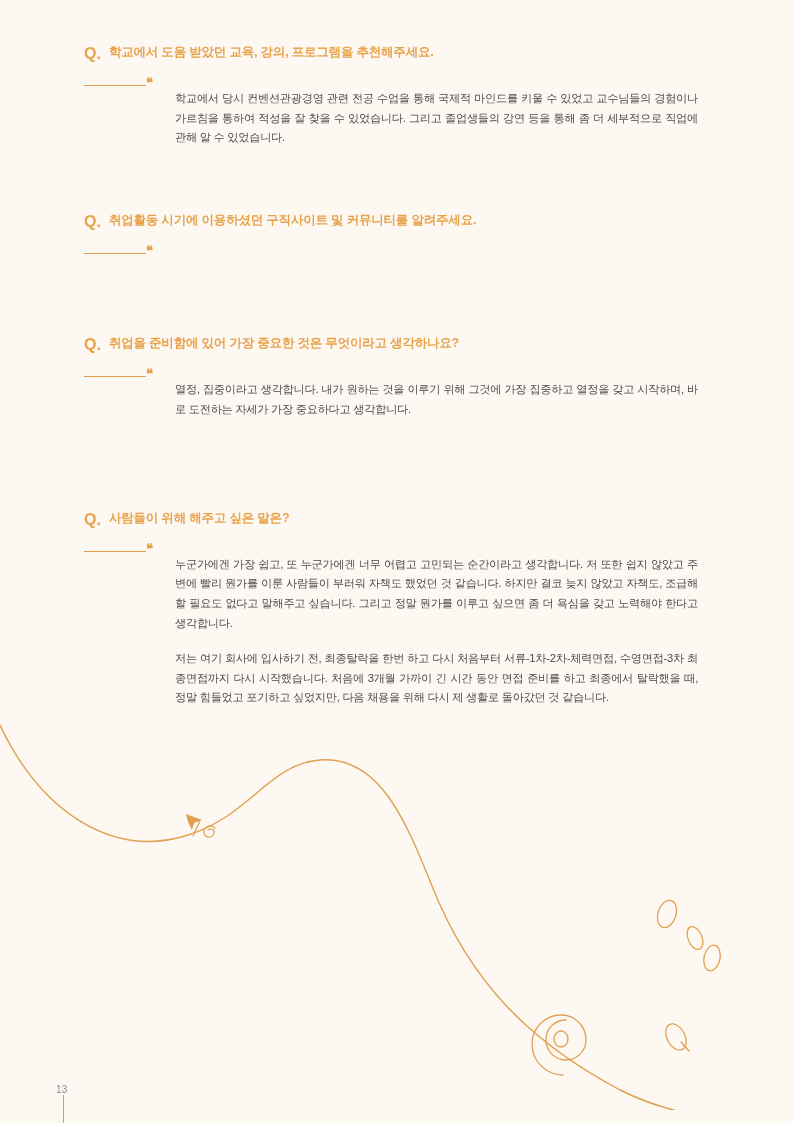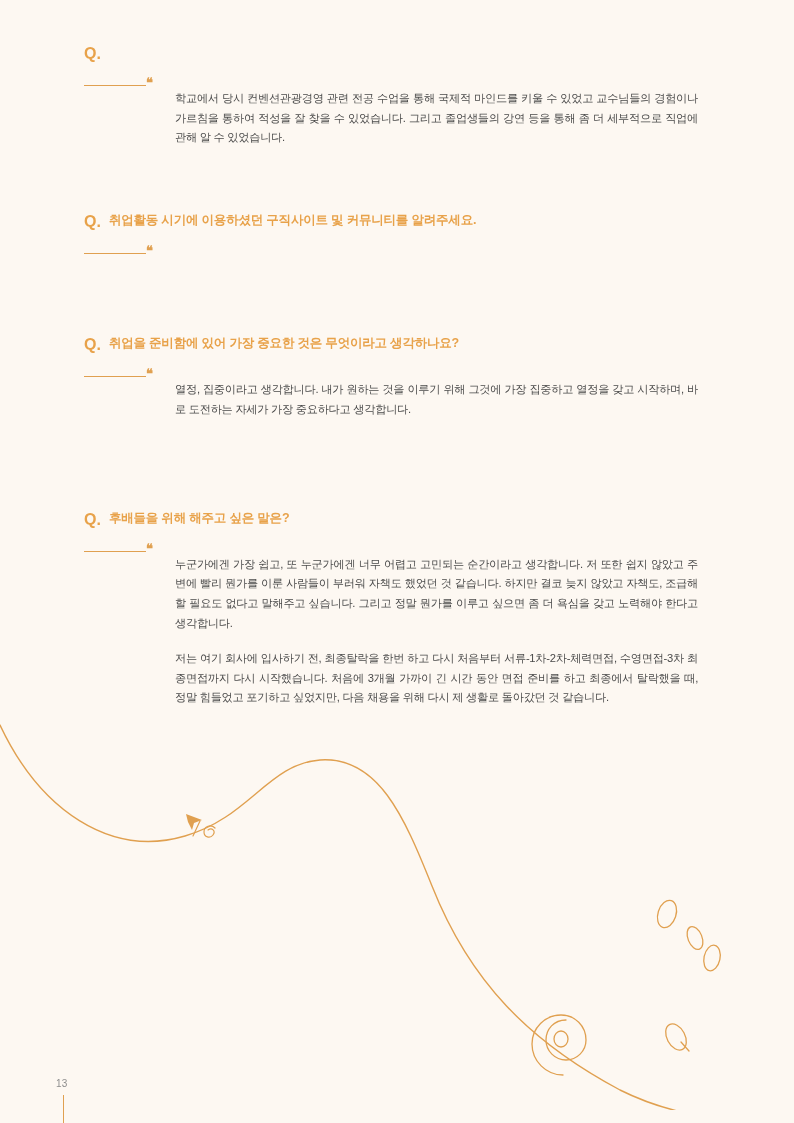--- a/index.html
+++ b/index.html
@@ -109,21 +109,21 @@
     top: 690px;
     width: 794px;
     height: 420px;
     pointer-events: none;
   }
 
   
   .page-number {
     position: absolute;
     left: 56px;
-    bottom: 34px;
+    bottom: 28px;
     color: #8d8d8d;
     font-size: 10px;
     letter-spacing: 0.3px;
   }
 
   .footer-rule {
     position: absolute;
     left: 63px;
     bottom: 0;
     width: 1px;
@@ -134,20 +134,21 @@
 </head>
 <body>
 
 <div class="page">
 
   <div class="qa-list">
 
     <div class="qa-item">
       <div class="q-row">
         <span class="q-mark">Q.</span>
+        <span class="q-text">학교에서 도움 받았던 교육, 강의, 프로그램을 추천해주세요.</span>
       </div>
       <div class="a-row">
         <span class="a-lead">
           <span class="line"></span>
             <span class="quote">❝</span>
         </span>
         <div class="a-text">
           <p>학교에서 당시 컨벤션관광경영 관련 전공 수업을 통해 국제적 마인드를 키울 수 있었고 교수님들의 경험이나 가르침을 통하여 적성을 잘 찾을 수 있었습니다. 그리고 졸업생들의 강연 등을 통해 좀 더 세부적으로 직업에 관해 알 수 있었습니다.</p>
         </div>
       </div>
@@ -184,21 +185,21 @@
           <p>열정, 집중이라고 생각합니다. 내가 원하는 것을 이루기 위해 그것에 가장 집중하고 열정을 갖고 시작하며, 바로 도전하는 자세가 가장 중요하다고 생각합니다.</p>
         </div>
       </div>
     </div>
 
     <div style="height:48px"></div>
 
     <div class="qa-item">
       <div class="q-row">
         <span class="q-mark">Q.</span>
-        <span class="q-text">후배들을 위해 해주고 싶은 말은?</span>
+        <span class="q-text">사람들이 위해 해주고 싶은 말은?</span>
       </div>
       <div class="a-row">
         <span class="a-lead">
           <span class="line"></span>
             <span class="quote">❝</span>
         </span>
         <div class="a-text">
           <p>누군가에겐 가장 쉽고, 또 누군가에겐 너무 어렵고 고민되는 순간이라고 생각합니다. 저 또한 쉽지 않았고 주변에 빨리 뭔가를 이룬 사람들이 부러워 자책도 했었던 것 같습니다. 하지만 결코 늦지 않았고 자책도, 조급해할 필요도 없다고 말해주고 싶습니다. 그리고 정말 뭔가를 이루고 싶으면 좀 더 욕심을 갖고 노력해야 한다고 생각합니다.</p>
           <p>저는 여기 회사에 입사하기 전, 최종탈락을 한번 하고 다시 처음부터 서류-1차-2차-체력면접, 수영면접-3차 최종면접까지 다시 시작했습니다. 처음에 3개월 가까이 긴 시간 동안 면접 준비를 하고 최종에서 탈락했을 때, 정말 힘들었고 포기하고 싶었지만, 다음 채용을 위해 다시 제 생활로 돌아갔던 것 같습니다.</p>
         </div>

